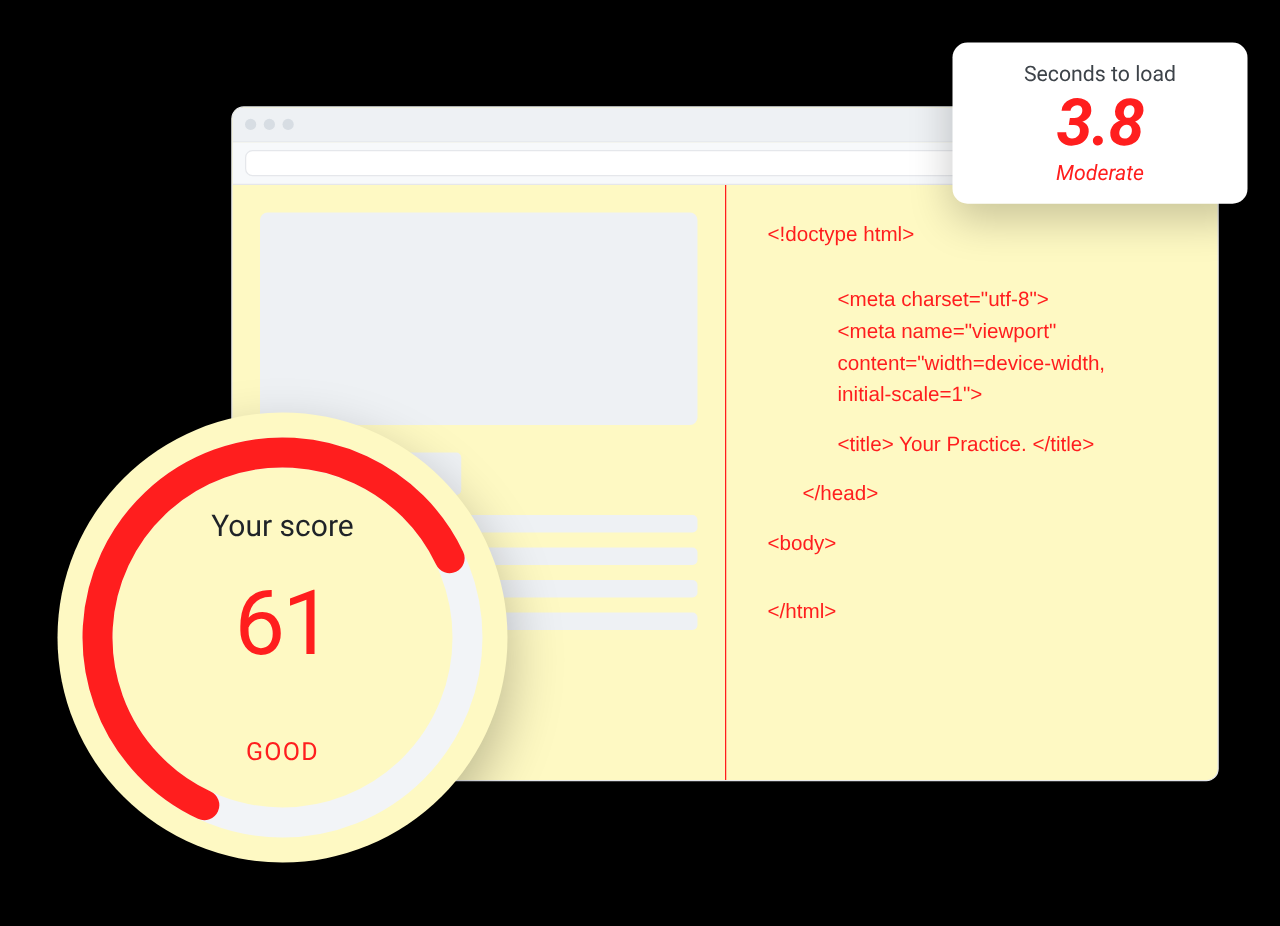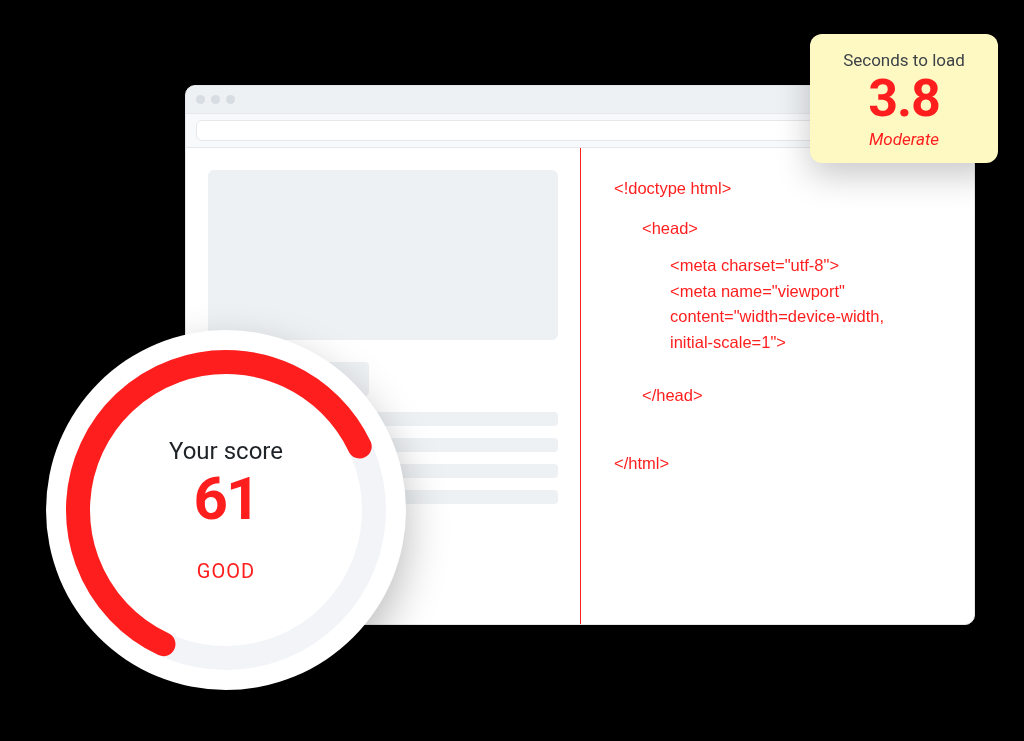--- a/index.html
+++ b/index.html
@@ -11,21 +11,21 @@
     height: 741px;
   }
 
   
   .browser {
     position: absolute;
     left: 185px;
     top: 85px;
     width: 790px;
     height: 540px;
-    background: #ffffff;
+    background: #fef9c3;
     border: 1px solid #e5e7eb;
     border-radius: 10px;
     box-shadow: 0 20px 60px rgba(0,0,0,0.25);
     overflow: hidden;
   }
   .titlebar {
     height: 28px;
     background: #eef1f4;
     border-bottom: 1px solid #e5e7eb;
     display: flex;
@@ -100,83 +100,85 @@
   }
   .right .blk { margin-bottom: 14px; white-space: pre; }
   .ind1 { padding-left: 28px; }
   .ind2 { padding-left: 56px; }
 
   
   .loadcard {
     position: absolute;
     right: 26px;
     top: 34px;
-    width: 188px;
-    background: #fef9c3;
+    width: 236px;
+    background: #ffffff;
     border-radius: 12px;
     box-shadow: 0 12px 34px rgba(0,0,0,0.22);
     padding: 16px 10px 14px 10px;
     text-align: center;
     z-index: 10;
   }
   .loadcard .lbl {
     color: #3d4349;
     font-size: 17px;
     margin-bottom: 2px;
   }
   .loadcard .val {
     color: #ff1e1e;
     font-weight: 700;
     font-size: 52px;
     line-height: 1.05;
     letter-spacing: -1px;
+    font-style: italic;
   }
   .loadcard .rating {
     color: #ff1e1e;
     font-size: 17px;
     margin-top: 2px;
     font-style: italic;
   }
 
   
   .scorewrap {
     position: absolute;
     left: 46px;
     top: 330px;
     width: 360px;
     height: 360px;
     z-index: 10;
   }
   .scorecircle {
     position: absolute;
     inset: 0;
-    background: #ffffff;
+    background: #fef9c3;
     border-radius: 50%;
     box-shadow: 0 18px 44px rgba(0,0,0,0.28);
     display: flex;
     flex-direction: column;
     align-items: center;
     justify-content: center;
+    gap: 24px;
   }
   .score-ring {
     position: absolute;
     left: 50%; top: 50%;
     transform: translate(-50%, -50%);
     pointer-events: none;
   }
   .score-label {
     color: #1f2328;
     font-size: 24px;
     margin-bottom: 4px;
   }
   .score-value {
     color: #ff1e1e;
-    font-size: 60px;
+    font-size: 72px;
     line-height: 1;
-    font-weight: 700;
+    font-weight: 400;
     letter-spacing: -2px;
   }
   .score-rating {
     color: #ff1e1e;
     font-size: 20px;
     letter-spacing: 1px;
     margin-top: 30px;
   }
 
   
@@ -205,30 +207,31 @@
         <div class="ph-hero"></div>
         <div class="ph-block"></div>
         <div class="ph-line"></div>
         <div class="ph-line"></div>
         <div class="ph-line"></div>
         <div class="ph-line"></div>
       </div>
 
       <div class="right">
         <div class="blk">&lt;!doctype html&gt;</div>
-        <div class="ind1">&lt;head&gt;</div>
         <div style="height:12px"></div>
         <div class="ind2">&lt;meta charset="utf-8"&gt;</div>
         <div class="ind2">&lt;meta name="viewport"</div>
         <div class="ind2">content="width=device-width,</div>
         <div class="ind2">initial-scale=1"&gt;</div>
         <div style="height:14px"></div>
+        <div class="ind2">&lt;title&gt; Your Practice. &lt;/title&gt;</div>
         <div style="height:14px"></div>
         <div class="ind1">&lt;/head&gt;</div>
         <div style="height:14px"></div>
+        <div class="">&lt;body&gt;</div>
         <div style="height:28px"></div>
         <div class="">&lt;/html&gt;</div>
       </div>
     </div>
   </div>
 
   <div class="loadcard">
     <div class="lbl">Seconds to load</div>
     <div class="val">3.8</div>
     <div class="rating">Moderate</div>

